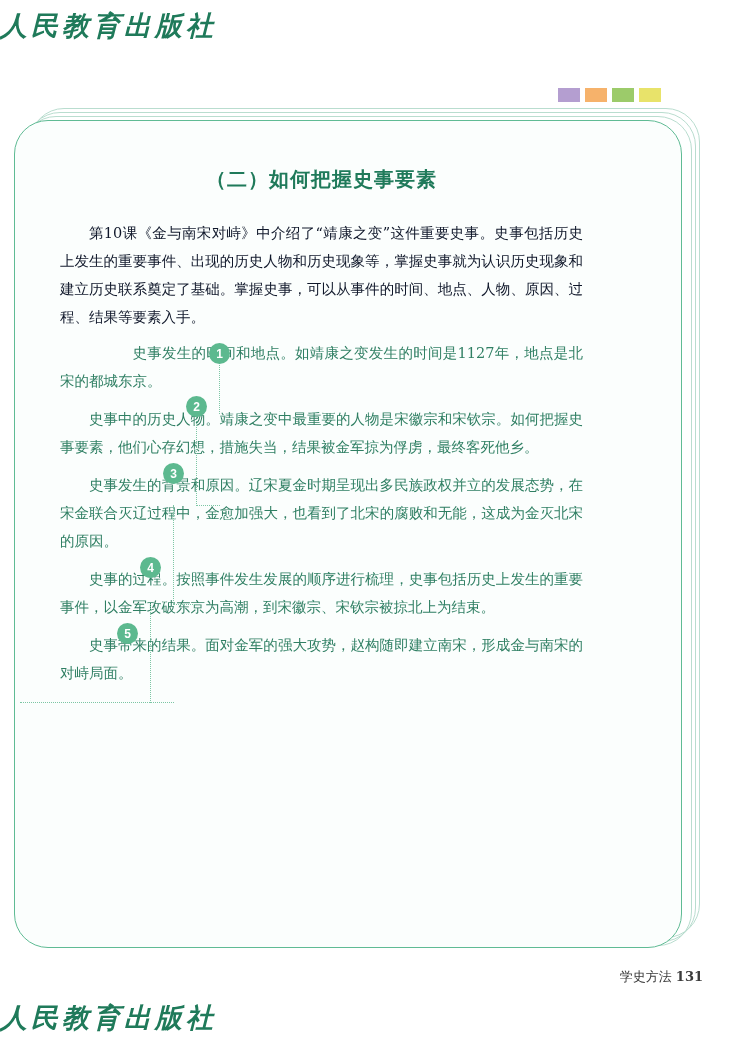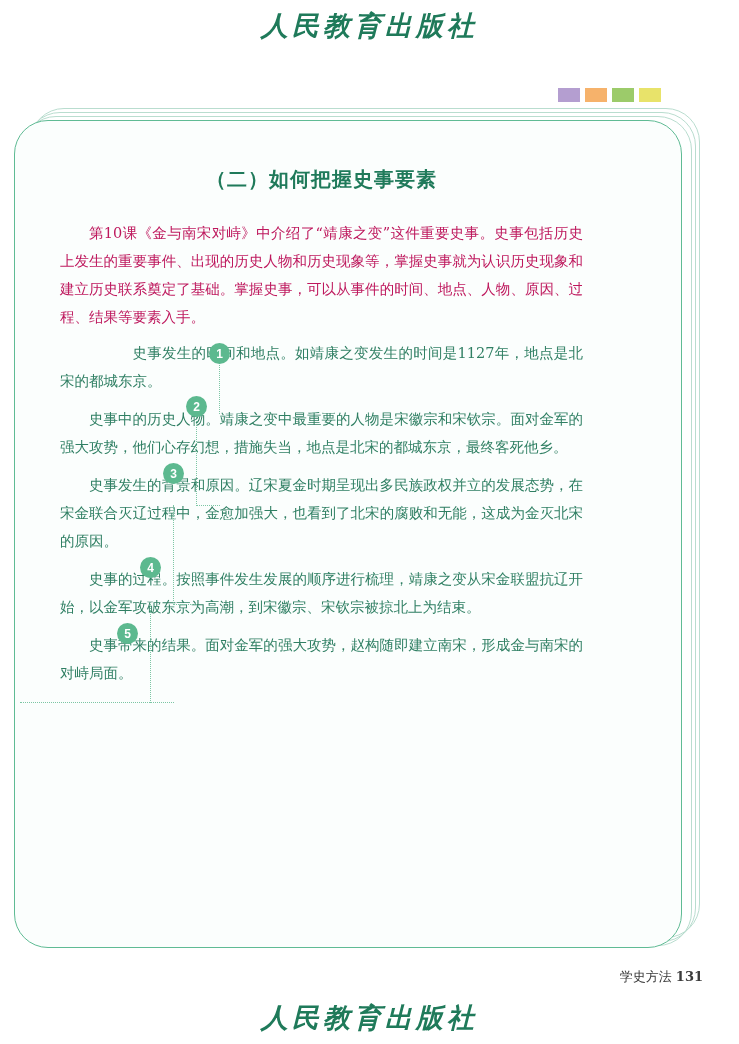--- a/index.html
+++ b/index.html
@@ -13,21 +13,20 @@
     font-family: "Liberation Serif", "DejaVu Serif", serif;
     position: relative;
     overflow: hidden;
   }
 
   
   .publisher-mark {
     position: absolute;
     left: 0;
     width: 100%;
-    text-align: center;
     color: #1f7a5a;
     font-family: Liberation Serif, serif;
     font-style: italic;
     font-weight: bold;
     letter-spacing: 4px;
     white-space: nowrap;
     user-select: none;
   }
   .publisher-top {
     top: 8px;
@@ -93,21 +92,21 @@
   .section-title {
     text-align: center;
     color: #1f7a5a;
     font-size: 20px;
     font-weight: bold;
     letter-spacing: 1px;
     margin: 18px 0 26px 0;
     font-family: "DejaVu Serif", serif;
   }
   p.body-text {
-    color: #be185d;
+    color: #0f172a;
     font-size: 14.5px;
     line-height: 28px;
     text-align: justify;
     text-justify: inter-ideograph;
     margin: 0 0 8px 0;
     text-indent: 2em;
     font-family: "DejaVu Serif", serif;
   }
   .intro {
     margin-bottom: 18px;
@@ -199,31 +198,31 @@
     <div class="connector" style="left:90px; top:265px; width:23px; height:98px;"></div>
     <div class="connector" style="left:-40px; top:363px; width:130px; height:0px; border-left:none;"></div>
 
     <div class="step-block step-1">
       <div class="marker" style="left:149px; top:4px;">1</div>
       <p>史事发生的时间和地点。如靖康之变发生的时间是1127年，地点是北宋的都城东京。</p>
     </div>
 
     <div class="step-block step-2">
       <div class="marker" style="left:126px; top:-9px;">2</div>
-      <p>史事中的历史人物。靖康之变中最重要的人物是宋徽宗和宋钦宗。面对金军的强大攻势，他们心存幻想，措施失当，地点是北宋的都城东京，最终客死他乡。</p>
+      <p>史事中的历史人物。靖康之变中最重要的人物是宋徽宗和宋钦宗。如何把握史事要素，他们心存幻想，措施失当，结果被金军掠为俘虏，最终客死他乡。</p>
     </div>
 
     <div class="step-block step-3">
       <div class="marker" style="left:103px; top:-8px;">3</div>
       <p>史事发生的背景和原因。辽宋夏金时期呈现出多民族政权并立的发展态势，在宋金联合灭辽过程中，金愈加强大，也看到了北宋的腐败和无能，这成为金灭北宋的原因。</p>
     </div>
 
     <div class="step-block step-4">
       <div class="marker" style="left:80px; top:-8px;">4</div>
-      <p>史事的过程。按照事件发生发展的顺序进行梳理，靖康之变从宋金联盟抗辽开始，以金军攻破东京为高潮，到宋徽宗、宋钦宗被掠北上为结束。</p>
+      <p>史事的过程。按照事件发生发展的顺序进行梳理，史事包括历史上发生的重要事件，以金军攻破东京为高潮，到宋徽宗、宋钦宗被掠北上为结束。</p>
     </div>
 
     <div class="step-block step-5">
       <div class="marker" style="left:57px; top:-8px;">5</div>
       <p>史事带来的结果。面对金军的强大攻势，赵构随即建立南宋，形成金与南宋的对峙局面。</p>
     </div>
 
   </div>
 </div>
 

